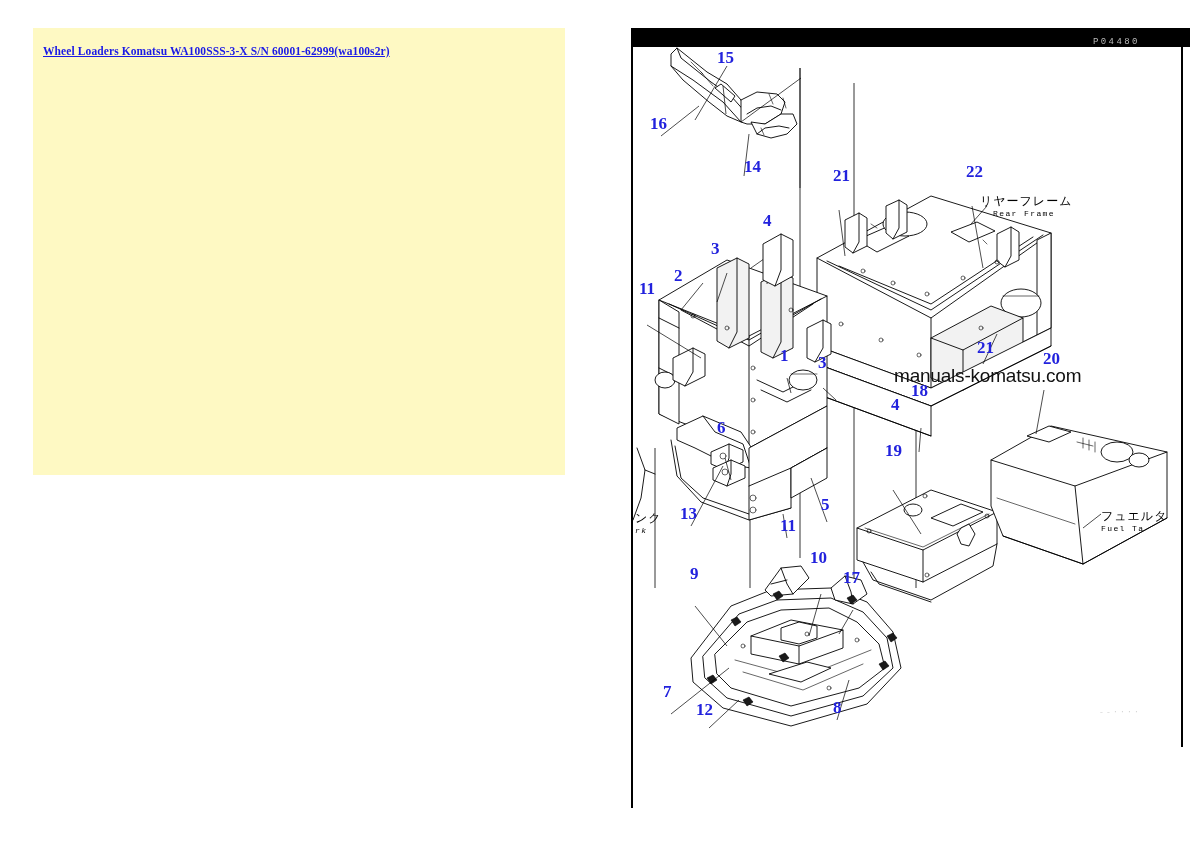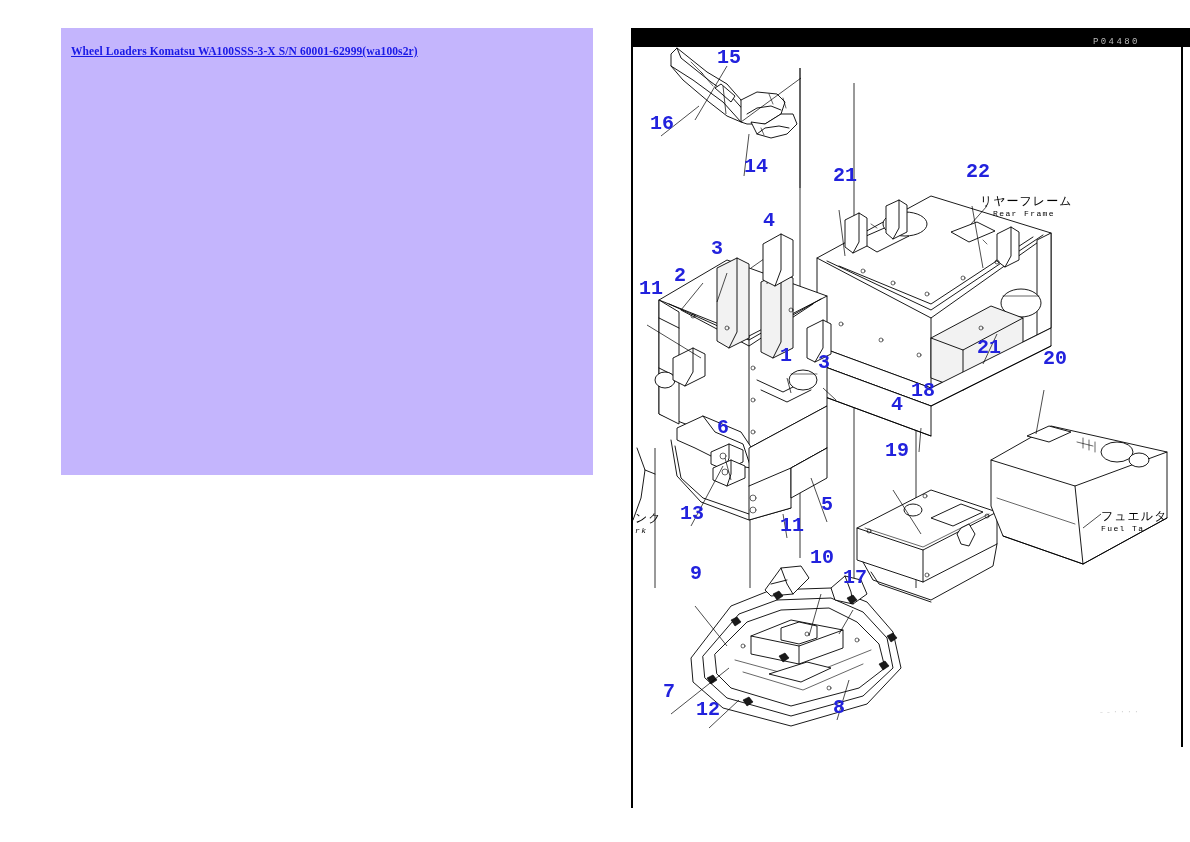--- a/index.html
+++ b/index.html
@@ -19,22 +19,21 @@
     background: #ffffff;
   }
 
   
   #left-panel {
     position: absolute;
     left: 33px;
     top: 28px;
     width: 532px;
     height: 447px;
-    background: #c4b5fd;
-    margin-left: 28px;
+    background: #fef9c3;
   }
   #doc-title-link {
     position: absolute;
     left: 10px;
     top: 17px;
     font-family: "Liberation Serif", serif;
     font-size: 11.5px;
     font-weight: bold;
     color: #1a1ae6;
     text-decoration: underline;
@@ -110,22 +109,22 @@
   .ln-t { fill: none; stroke: #000000; stroke-width: 0.6; stroke-linejoin: round; stroke-linecap: round; }
   .fillw{ fill: #ffffff; stroke: #000000; stroke-width: 0.9; stroke-linejoin: round; }
   .fillg{ fill: #f2f2f2; stroke: #000000; stroke-width: 0.9; stroke-linejoin: round; }
   .fillk{ fill: #1a1a1a; stroke: #000000; stroke-width: 0.6; }
   .lead { fill: none; stroke: #000000; stroke-width: 0.7; }
   .axis { fill: none; stroke: #000000; stroke-width: 0.8; }
 
   
   .callout {
     position: absolute;
-    font-family: Liberation Mono, monospace;
-    font-size: 20px;
+    font-family: Liberation Serif, serif;
+    font-size: 17px;
     font-weight: bold;
     color: #2222dd;
     white-space: nowrap;
     cursor: default;
     line-height: 16px;
   }
 
   
   .jplabel {
     position: absolute;
@@ -417,20 +416,21 @@
 
     <div class="jplabel" style="left:349px; top:168px;">リヤーフレーム</div>
     <div class="enlabel" style="left:350px; top:180px;padding-left:12px;">Rear Frame</div>
 
     <div class="jplabel" style="left:470px; top:483px;">フュエルタ</div>
     <div class="enlabel" style="left:470px; top:495px;">Fuel Ta</div>
 
     <div class="jplabel" style="left:4px; top:485px;">ンク</div>
     <div class="enlabel" style="left:4px; top:497px;font-style:italic;">rk</div>
 
+    <div id="watermark">manuals-komatsu.com</div>
 
     <div id="callout-layer">
         <div class="callout" style="left: 86px; top: 22px;">15</div>
         <div class="callout" style="left: 19px; top: 88px;">16</div>
         <div class="callout" style="left: 113px; top: 131px;">14</div>
         <div class="callout" style="left: 202px; top: 140px;">21</div>
         <div class="callout" style="left: 335px; top: 136px;">22</div>
         <div class="callout" style="left: 132px; top: 185px;">4</div>
         <div class="callout" style="left: 80px; top: 213px;">3</div>
         <div class="callout" style="left: 43px; top: 240px;">2</div>

